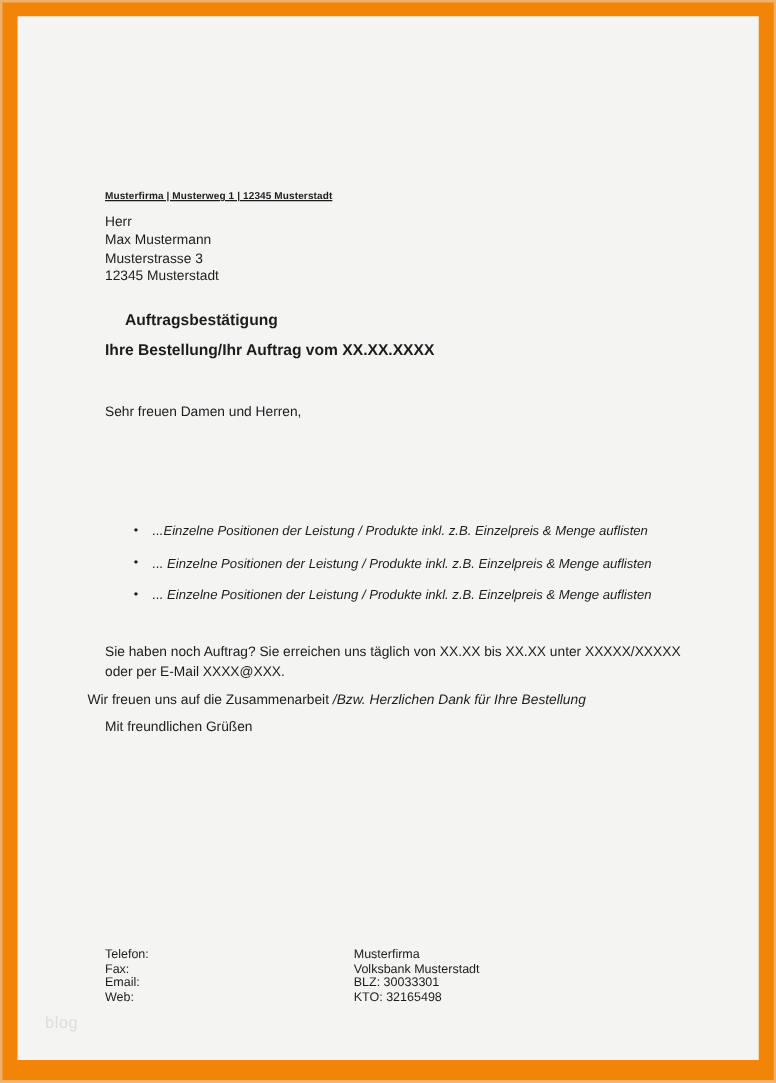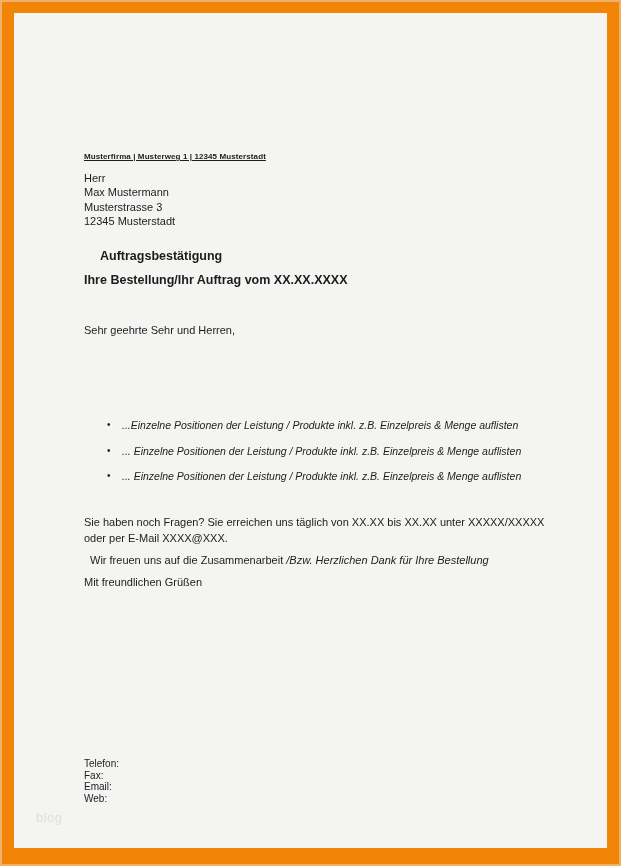--- a/index.html
+++ b/index.html
@@ -53,21 +53,21 @@
     font-size: 10.5px;
     font-style: italic;
   }
   .bullet-row { display: flex; margin-bottom: 13.5px; line-height: 12px; }
   .bullet-mark {
     width: 15px; padding-left: 23px;
     font-style: normal; font-size: 10px;
     flex: 0 0 auto;
   }
   .para2 { left: 70px; top: 501px; width: 474px; font-size: 11px; line-height: 16px; }
-  .closing { left: 76px; top: 541px; width: 480px; font-size: 11px; }
+  .closing { left: 56px; top: 541px; width: 480px; font-size: 11px; }
   .closing .it { font-style: italic; }
   .regards { left: 70px; top: 563px; font-size: 11px; }
 
   .footer {
     left: 70px; top: 745px;
     font-size: 10px;
     line-height: 11.5px;
     display: flex;
     justify-content: space-between;
   }
@@ -94,51 +94,57 @@
   <div class="abs recipient">
     <div>Herr</div>
     <div>Max Mustermann</div>
     <div>Musterstrasse 3</div>
     <div>12345 Musterstadt</div>
   </div>
 
   <div class="abs subject1">Auftragsbestätigung</div>
   <div class="abs subject2">Ihre Bestellung/Ihr Auftrag vom XX.XX.XXXX</div>
 
-  <div class="abs salutation">Sehr geehrte Sehr und Herren,</div>
+  <div class="abs salutation">Sehr freuen Damen und Herren,</div>
 
   <div class="abs bullets">
     <div class="bullet-row">
       <span class="bullet-mark">•</span>
       <span>...Einzelne Positionen der Leistung / Produkte inkl. z.B. Einzelpreis &amp; Menge auflisten</span>
     </div>
     <div class="bullet-row">
       <span class="bullet-mark">•</span>
       <span>... Einzelne Positionen der Leistung / Produkte inkl. z.B. Einzelpreis &amp; Menge auflisten</span>
     </div>
     <div class="bullet-row">
       <span class="bullet-mark">•</span>
       <span>... Einzelne Positionen der Leistung / Produkte inkl. z.B. Einzelpreis &amp; Menge auflisten</span>
     </div>
   </div>
 
-  <div class="abs para2">Sie haben noch Fragen? Sie erreichen uns täglich von XX.XX bis XX.XX unter XXXXX/XXXXX oder per E-Mail XXXX@XXX.</div>
+  <div class="abs para2">Sie haben noch Auftrag? Sie erreichen uns täglich von XX.XX bis XX.XX unter XXXXX/XXXXX oder per E-Mail XXXX@XXX.</div>
 
   <div class="abs closing">
     <span>Wir freuen uns auf die Zusammenarbeit </span><span class="it">/Bzw. Herzlichen Dank für Ihre Bestellung</span>
   </div>
 
   <div class="abs regards">Mit freundlichen Grüßen</div>
 
   <div class="abs footer">
     <div class="contact-col">
       <div class="contact-labels">
         <div>Telefon:</div>
         <div>Fax:</div>
         <div>Email:</div>
         <div>Web:</div>
       </div>
     </div>
+    <div class="bank-col">
+      <div>Musterfirma</div>
+      <div>Volksbank Musterstadt</div>
+      <div>BLZ: 30033301</div>
+      <div>KTO: 32165498</div>
+    </div>
   </div>
 
   <div class="abs watermark">blog</div>
 
 </div>
 
 </body></html>

